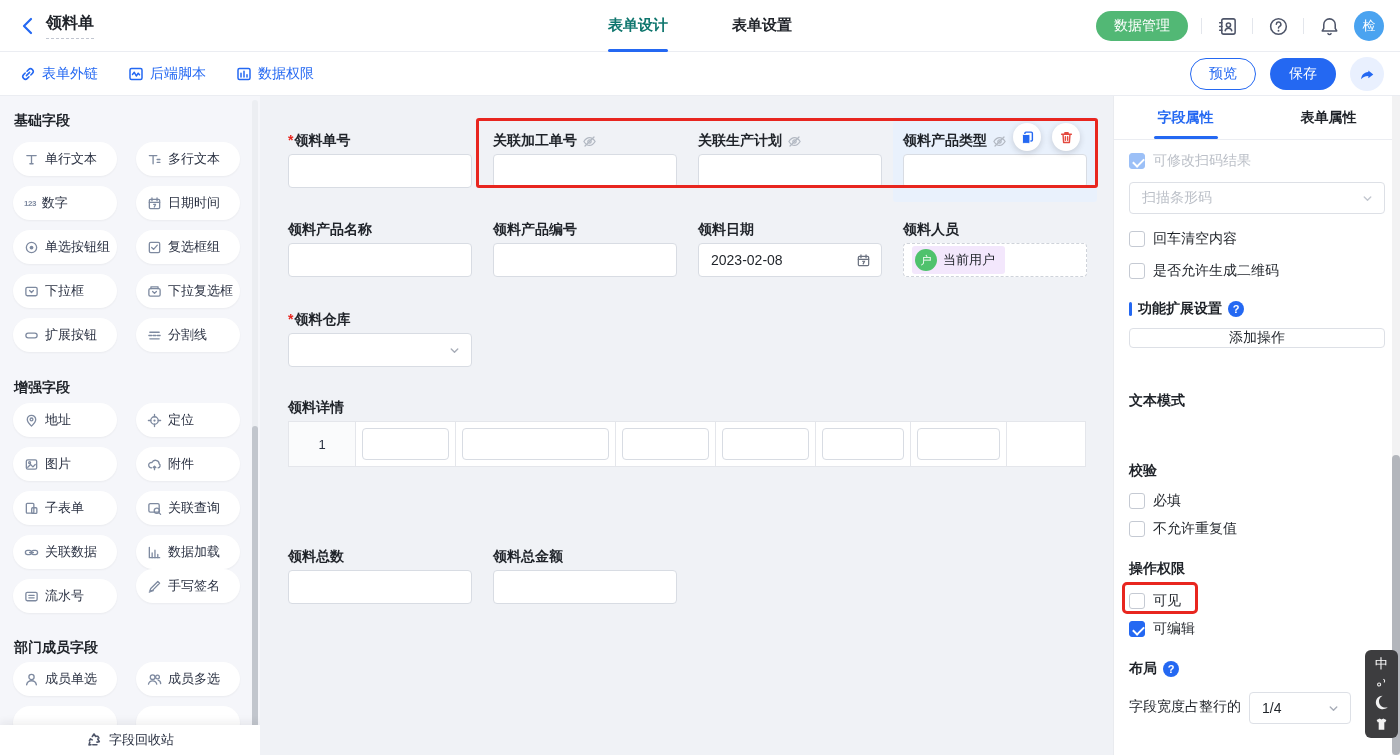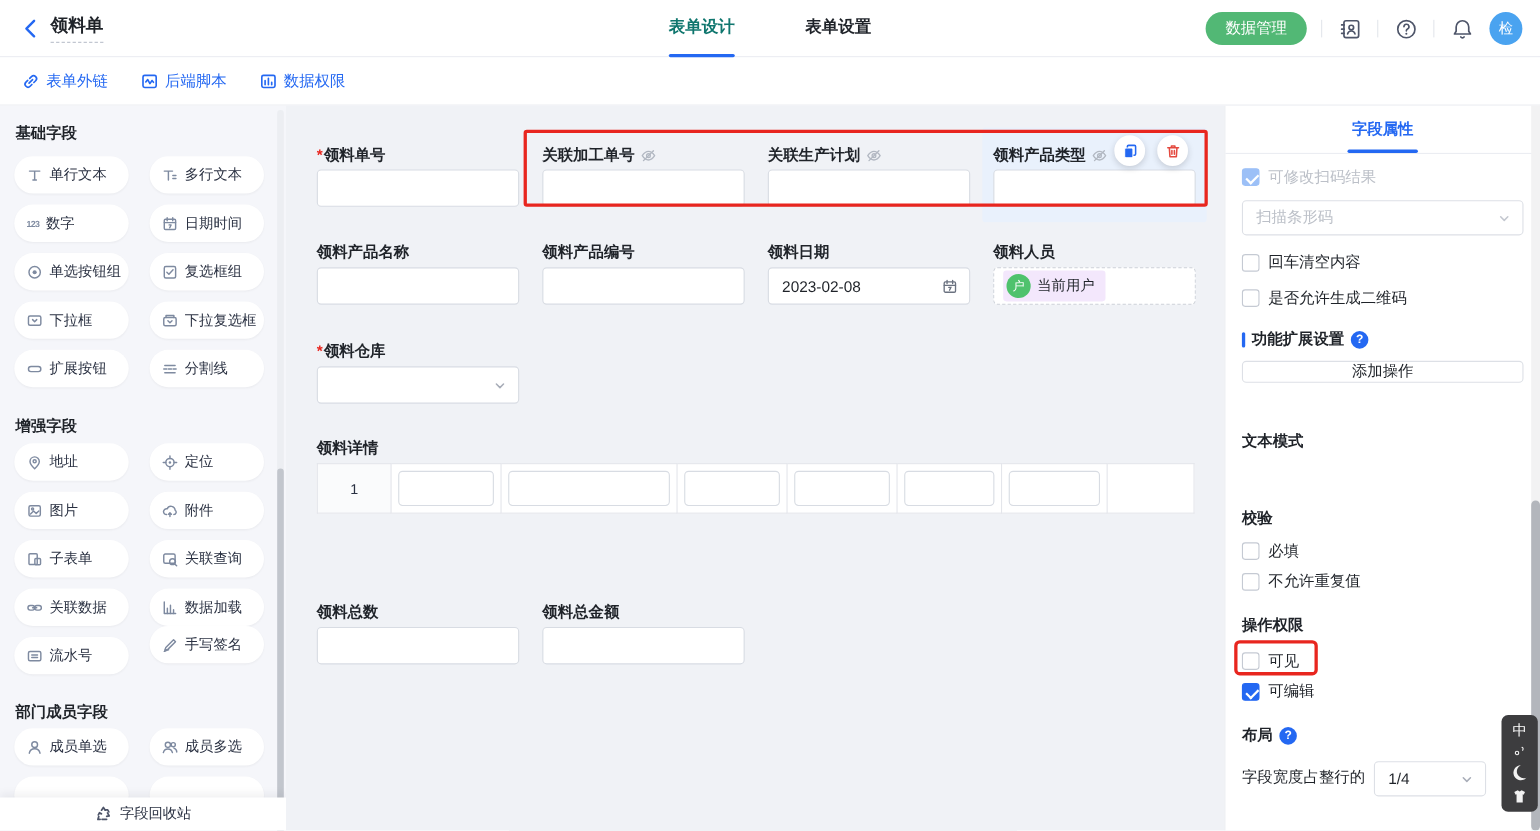--- a/index.html
+++ b/index.html
@@ -152,20 +152,29 @@
           <polyline class="sgb" points="4.5,8.5 6.3,6.3 8.3,10 10.2,7.2 11.5,8.8"></polyline>
         </svg>
       <span>后端脚本</span>
     </div>
     <div class="tlink">
       <svg width="16" height="16" viewBox="0 0 16 16">
           <rect class="sgb" x="2" y="2.5" width="12" height="11" rx="1.5"></rect>
           <path class="sgb" d="M5 11V7.2M8 11V5.2M11 11V8.8"></path>
         </svg>
       <span>数据权限</span>
+    </div>
+  </div>
+  <div class="toolbar-right">
+    <button class="btn-outline">预览</button>
+    <button class="btn-primary">保存</button>
+    <div class="share-btn">
+      <svg width="18" height="18" viewBox="0 0 20 20">
+          <path d="M11.5 6.2 17 10.5l-5.5 4.3v-2.6c-4 0-6.5 1.5-8 3.6.3-4.6 2.8-7.4 8-8V6.2z" fill="#2468f2"></path>
+        </svg>
     </div>
   </div>
 </div>
 
 <div class="sidebar">
   <div class="sb-title" style="top:16px">基础字段</div>
 
   <div class="pill" style="left:13px;top:46px">
     <svg width="15" height="15" viewBox="0 0 16 16">
         <path class="sg" d="M3 3.8h10M8 3.8v8.7M6.3 12.5h3.4"></path>
@@ -482,20 +491,21 @@
 
   <div class="fld-label" style="left:233px;top:452px">
       <span>领料总金额</span>
     </div>
   <div class="inp" style="left:233px;top:474px"></div>
 </div>
 
 <div class="panel">
   <div class="panel-tabs">
     <div class="panel-tab active">字段属性</div>
+    <div class="panel-tab">表单属性</div>
   </div>
 
   <div class="prow disabled" style="top:56px">
     <span class="cb dchecked"></span>
     <span>可修改扫码结果</span>
   </div>
 
   <div class="psel disabled" style="left:15px;right:15px;top:86px">
     <span>扫描条形码</span>
     <svg width="13" height="13" viewBox="0 0 14 14">

